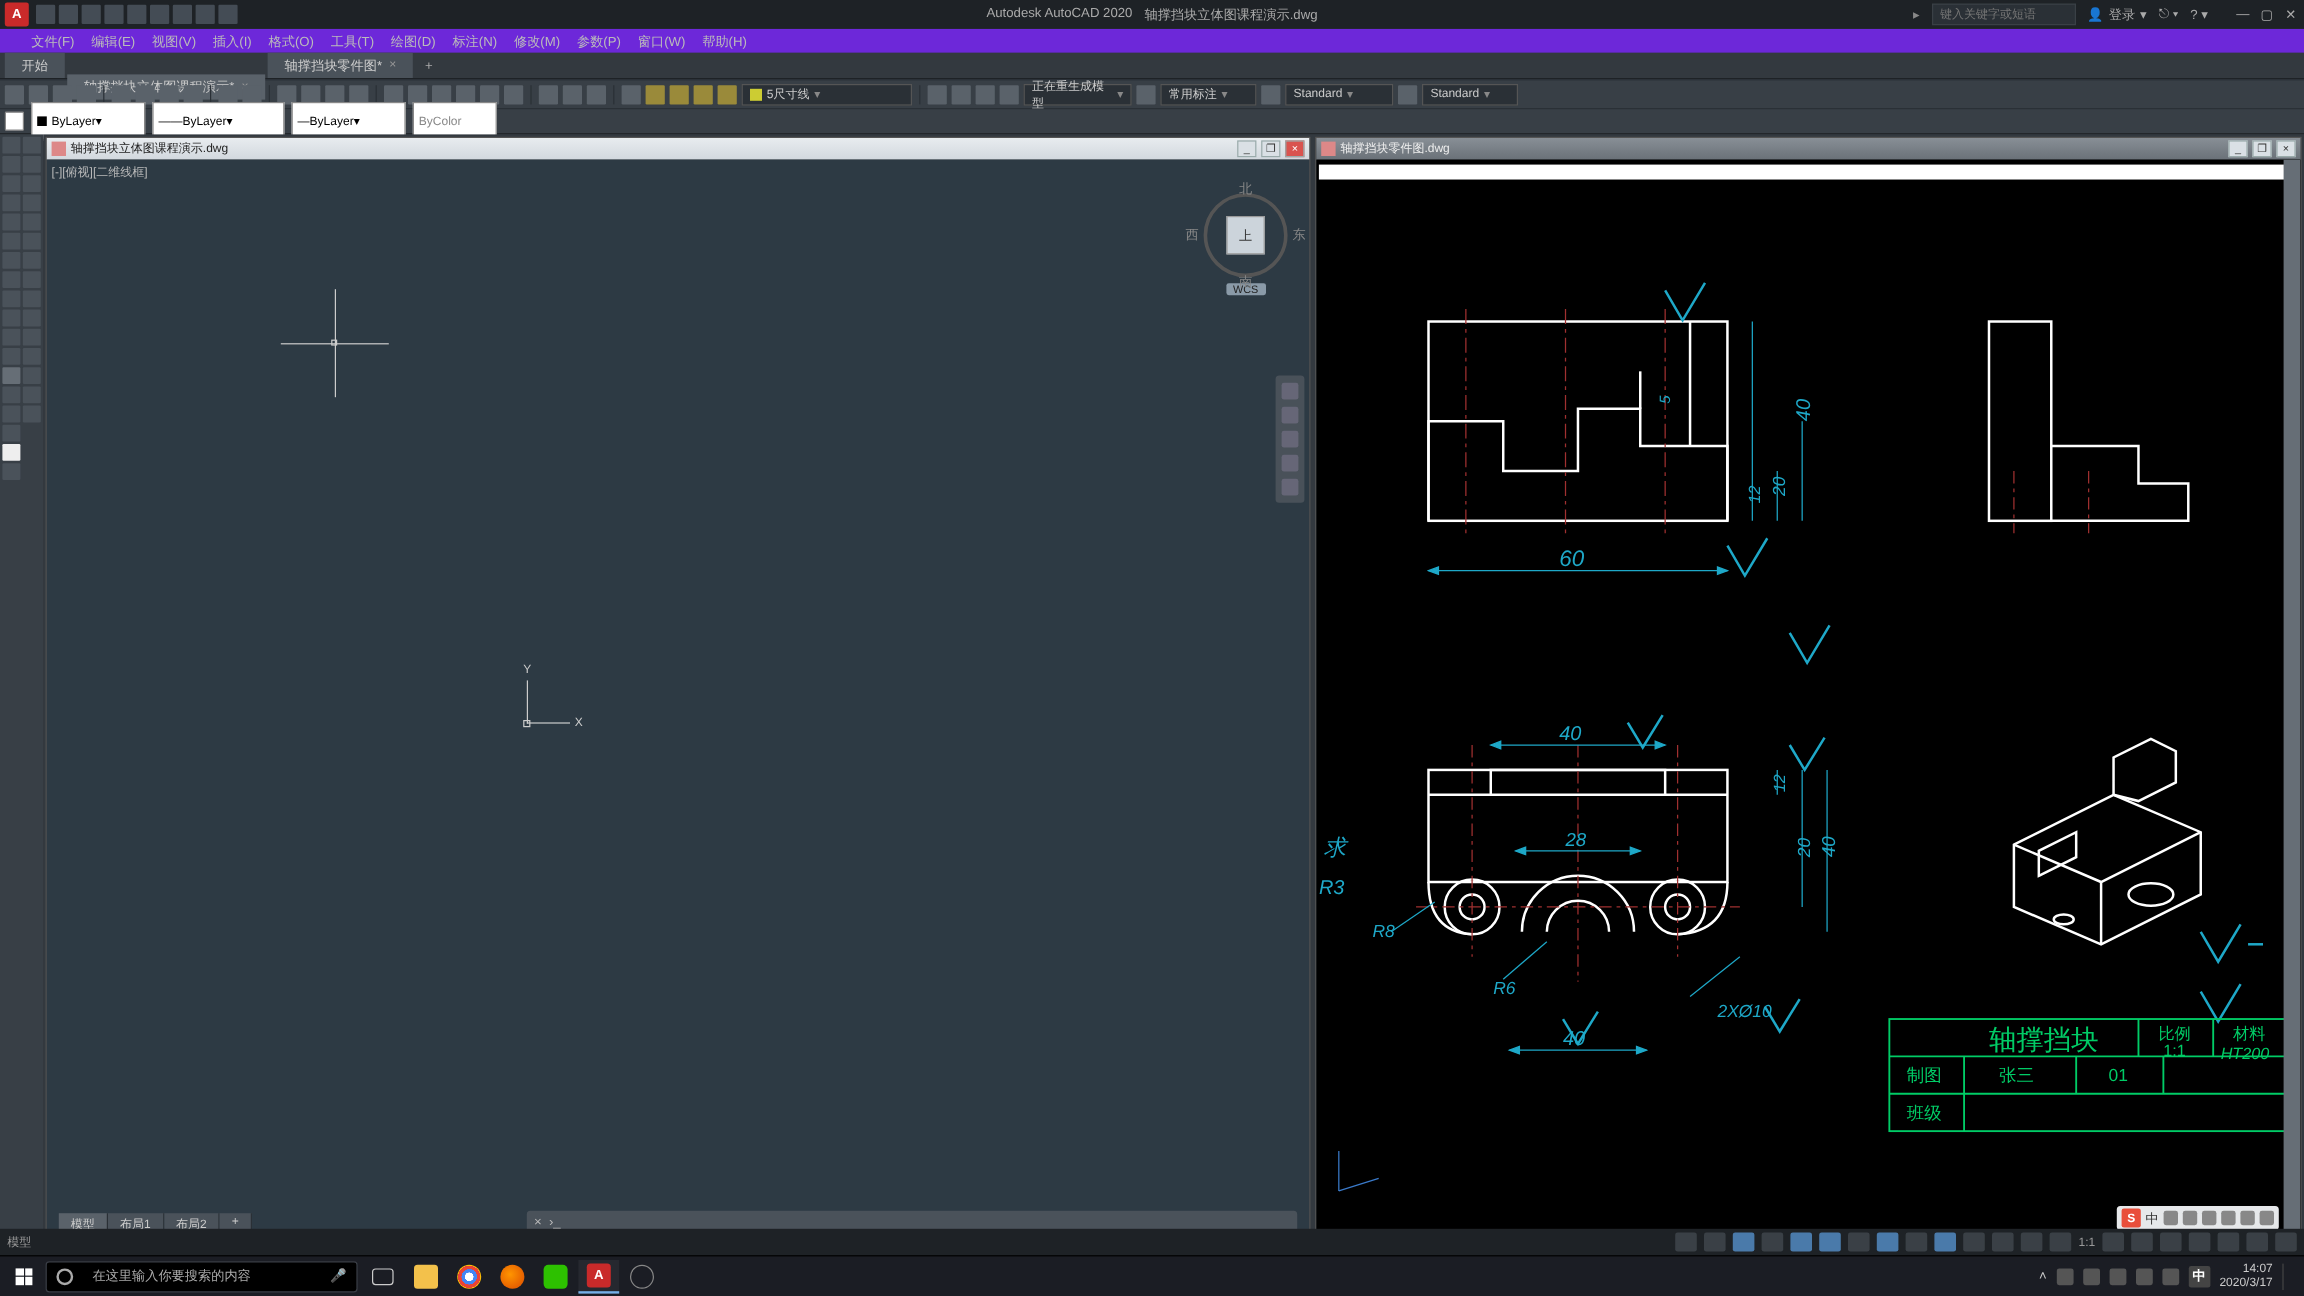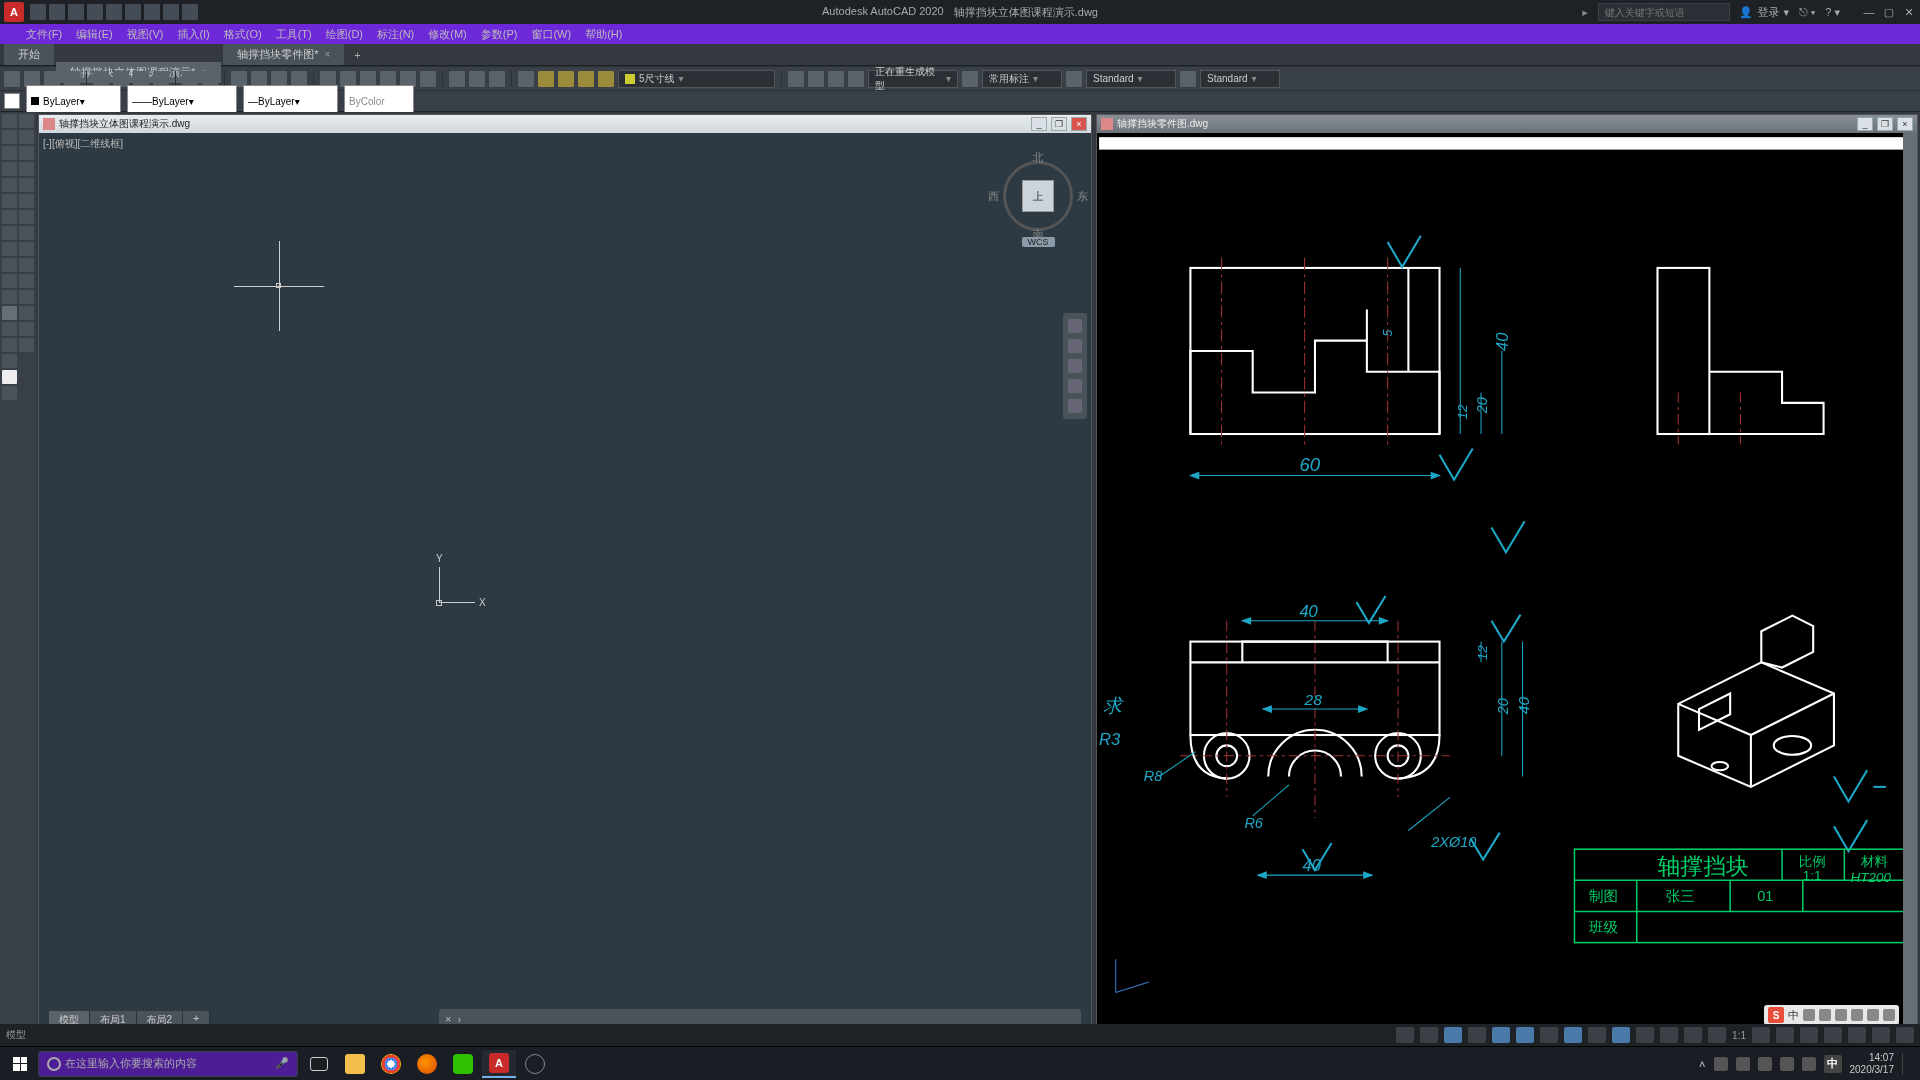--- a/index.html
+++ b/index.html
@@ -42,21 +42,21 @@
     }
     .title-right {
       margin-left: auto;
       display: flex; align-items: center; gap: 10px;
     }
     .search-box {
       background: #2a3036;
       border: 1px solid #3a4046;
       color: #888;
       padding: 1px 6px;
-      width: 132px;
+      width: 120px;
       height: 18px;
       font-size: 10px;
     }
     .login-grp { display: flex; align-items: center; gap: 4px; color: #aaa; }
     .win-ctrl { display: flex; gap: 6px; margin-left: 12px; }
     .win-ctrl span { width: 14px; height: 14px; color: #aaa; display: flex; align-items: center; justify-content: center; cursor: pointer; }
     
     .menubar {
       height: 20px;
       background: #6d28d9;
@@ -250,23 +250,23 @@
       height: 34px;
       background: #1b1d24;
       display: flex; align-items: center;
       padding: 0 4px;
       border-top: 1px solid #000;
     }
     .taskbar .start { width: 32px; height: 28px; display:flex;align-items:center;justify-content:center;}
     .wingrid { display:grid; grid-template-columns: 1fr 1fr; grid-template-rows: 1fr 1fr; gap:1px; width:14px; height:14px;}
     .wingrid span { background: #fff; }
     .task-search {
-      background: #4c1d95; border: 1px solid #3a3e46;
+      background: #000000; border: 1px solid #3a3e46;
       border-radius: 3px; height: 26px; width: 260px;
-      display:flex; align-items:center; padding: 0 8px; gap: 4px;
+      display:flex; align-items:center; padding: 0 8px; gap: 16px;
       color: #aaa; margin-left: 2px;
     }
     .task-search .circ { width: 14px; height: 14px; border: 2px solid #aaa; border-radius: 50%; }
     .task-icons { display:flex; gap: 2px; margin-left: 4px; }
     .task-icons .ti { width: 34px; height: 28px; display:flex;align-items:center;justify-content:center; cursor:pointer;}
     .task-icons .ti.active { border-bottom: 2px solid #76b0e8; background: rgba(255,255,255,.05);}
     .ti-sq { width: 20px; height: 20px; border-radius: 3px; }
     .tray { margin-left: auto; display:flex; align-items:center; gap: 8px; color:#ccc; }
     .tray .tr-ico { width: 14px; height: 14px; background: #555; border-radius:2px;}
     .tray .ime { background:#e94e3a; color:#fff; width:18px; height:18px; display:flex;align-items:center;justify-content:center; border-radius:2px; font-weight:bold;}
@@ -372,21 +372,21 @@
   <div class="tb-sep"></div>
   <div class="tb-ico"></div>
   <div class="tb-ico"></div>
   <div class="tb-ico"></div>
   <div class="tb-sep"></div>
   <div class="tb-ico"></div>
   <div class="tb-ico y"></div>
   <div class="tb-ico y"></div>
   <div class="tb-ico y"></div>
   <div class="tb-ico y"></div>
-  <div class="tb-sel" style="width:157px">
+  <div class="tb-sel" style="width:142px">
     <span style="width:10px;height:10px;background:#cc3"></span>
     <span>5尺寸线</span>
       <span class="dd">▾</span>
   </div>
   <div class="tb-sep"></div>
   <div class="tb-ico"></div>
   <div class="tb-ico"></div>
   <div class="tb-ico"></div>
   <div class="tb-ico"></div>
   <div class="tb-sel" style="width:90px">

